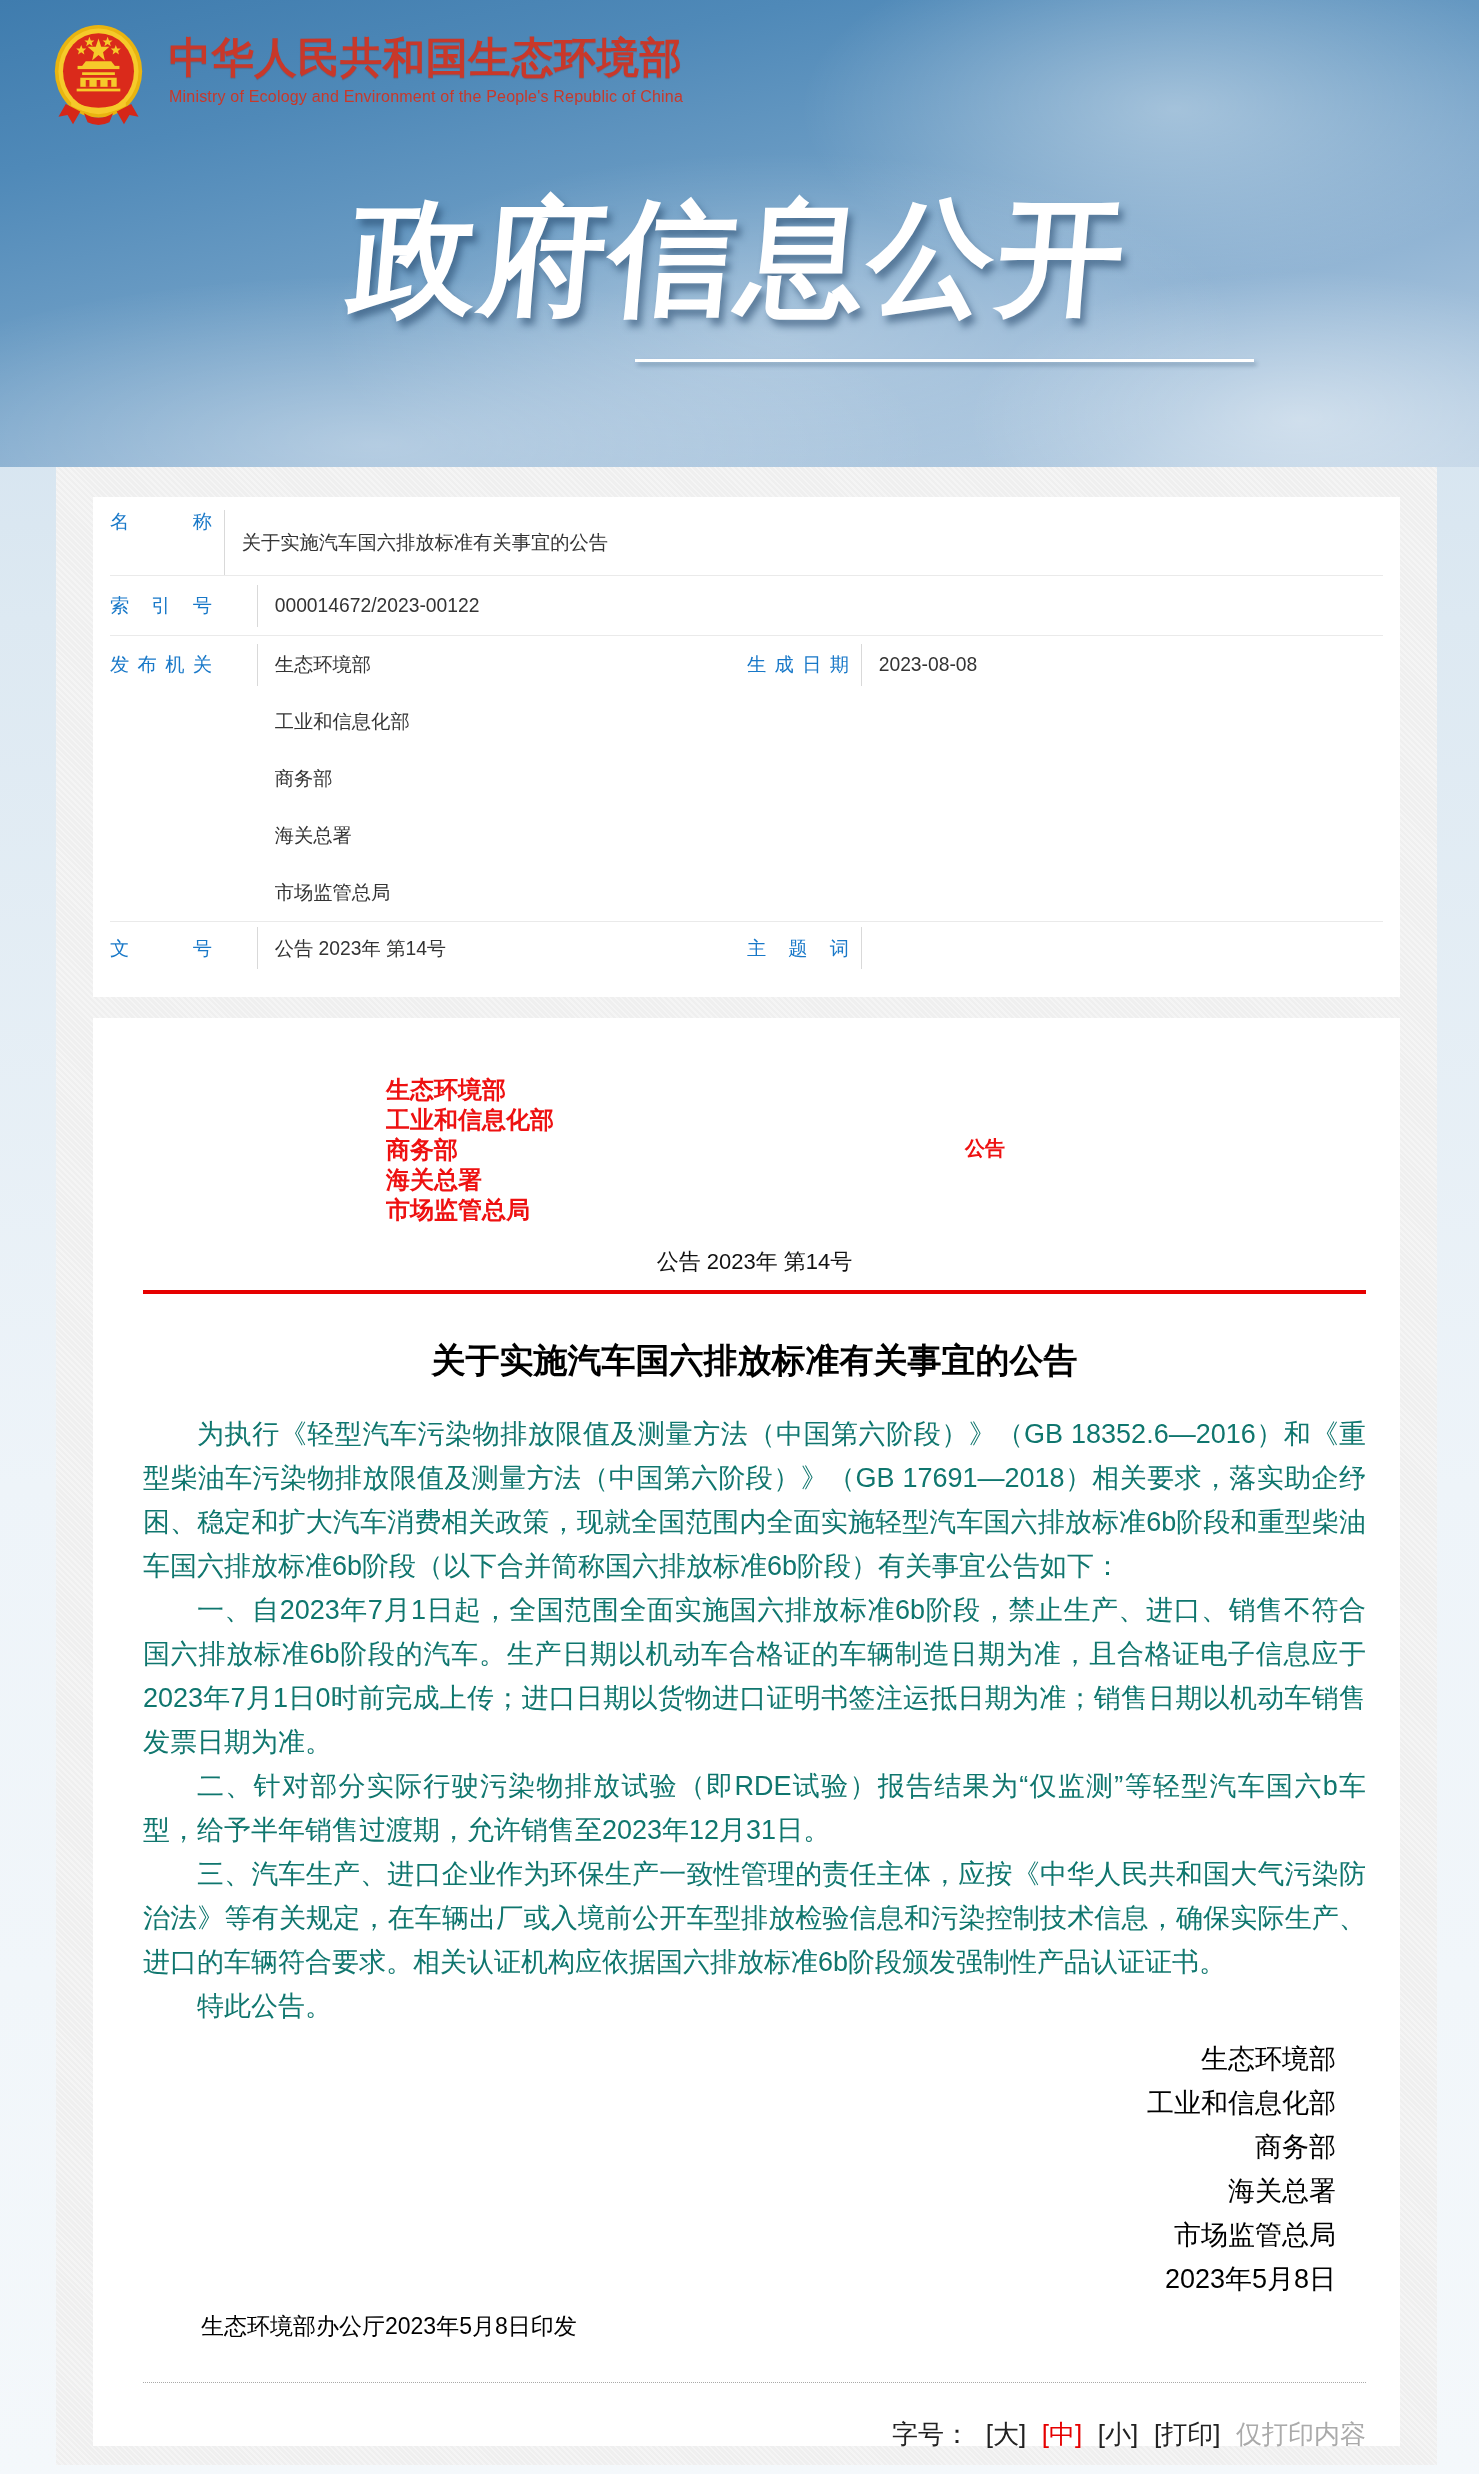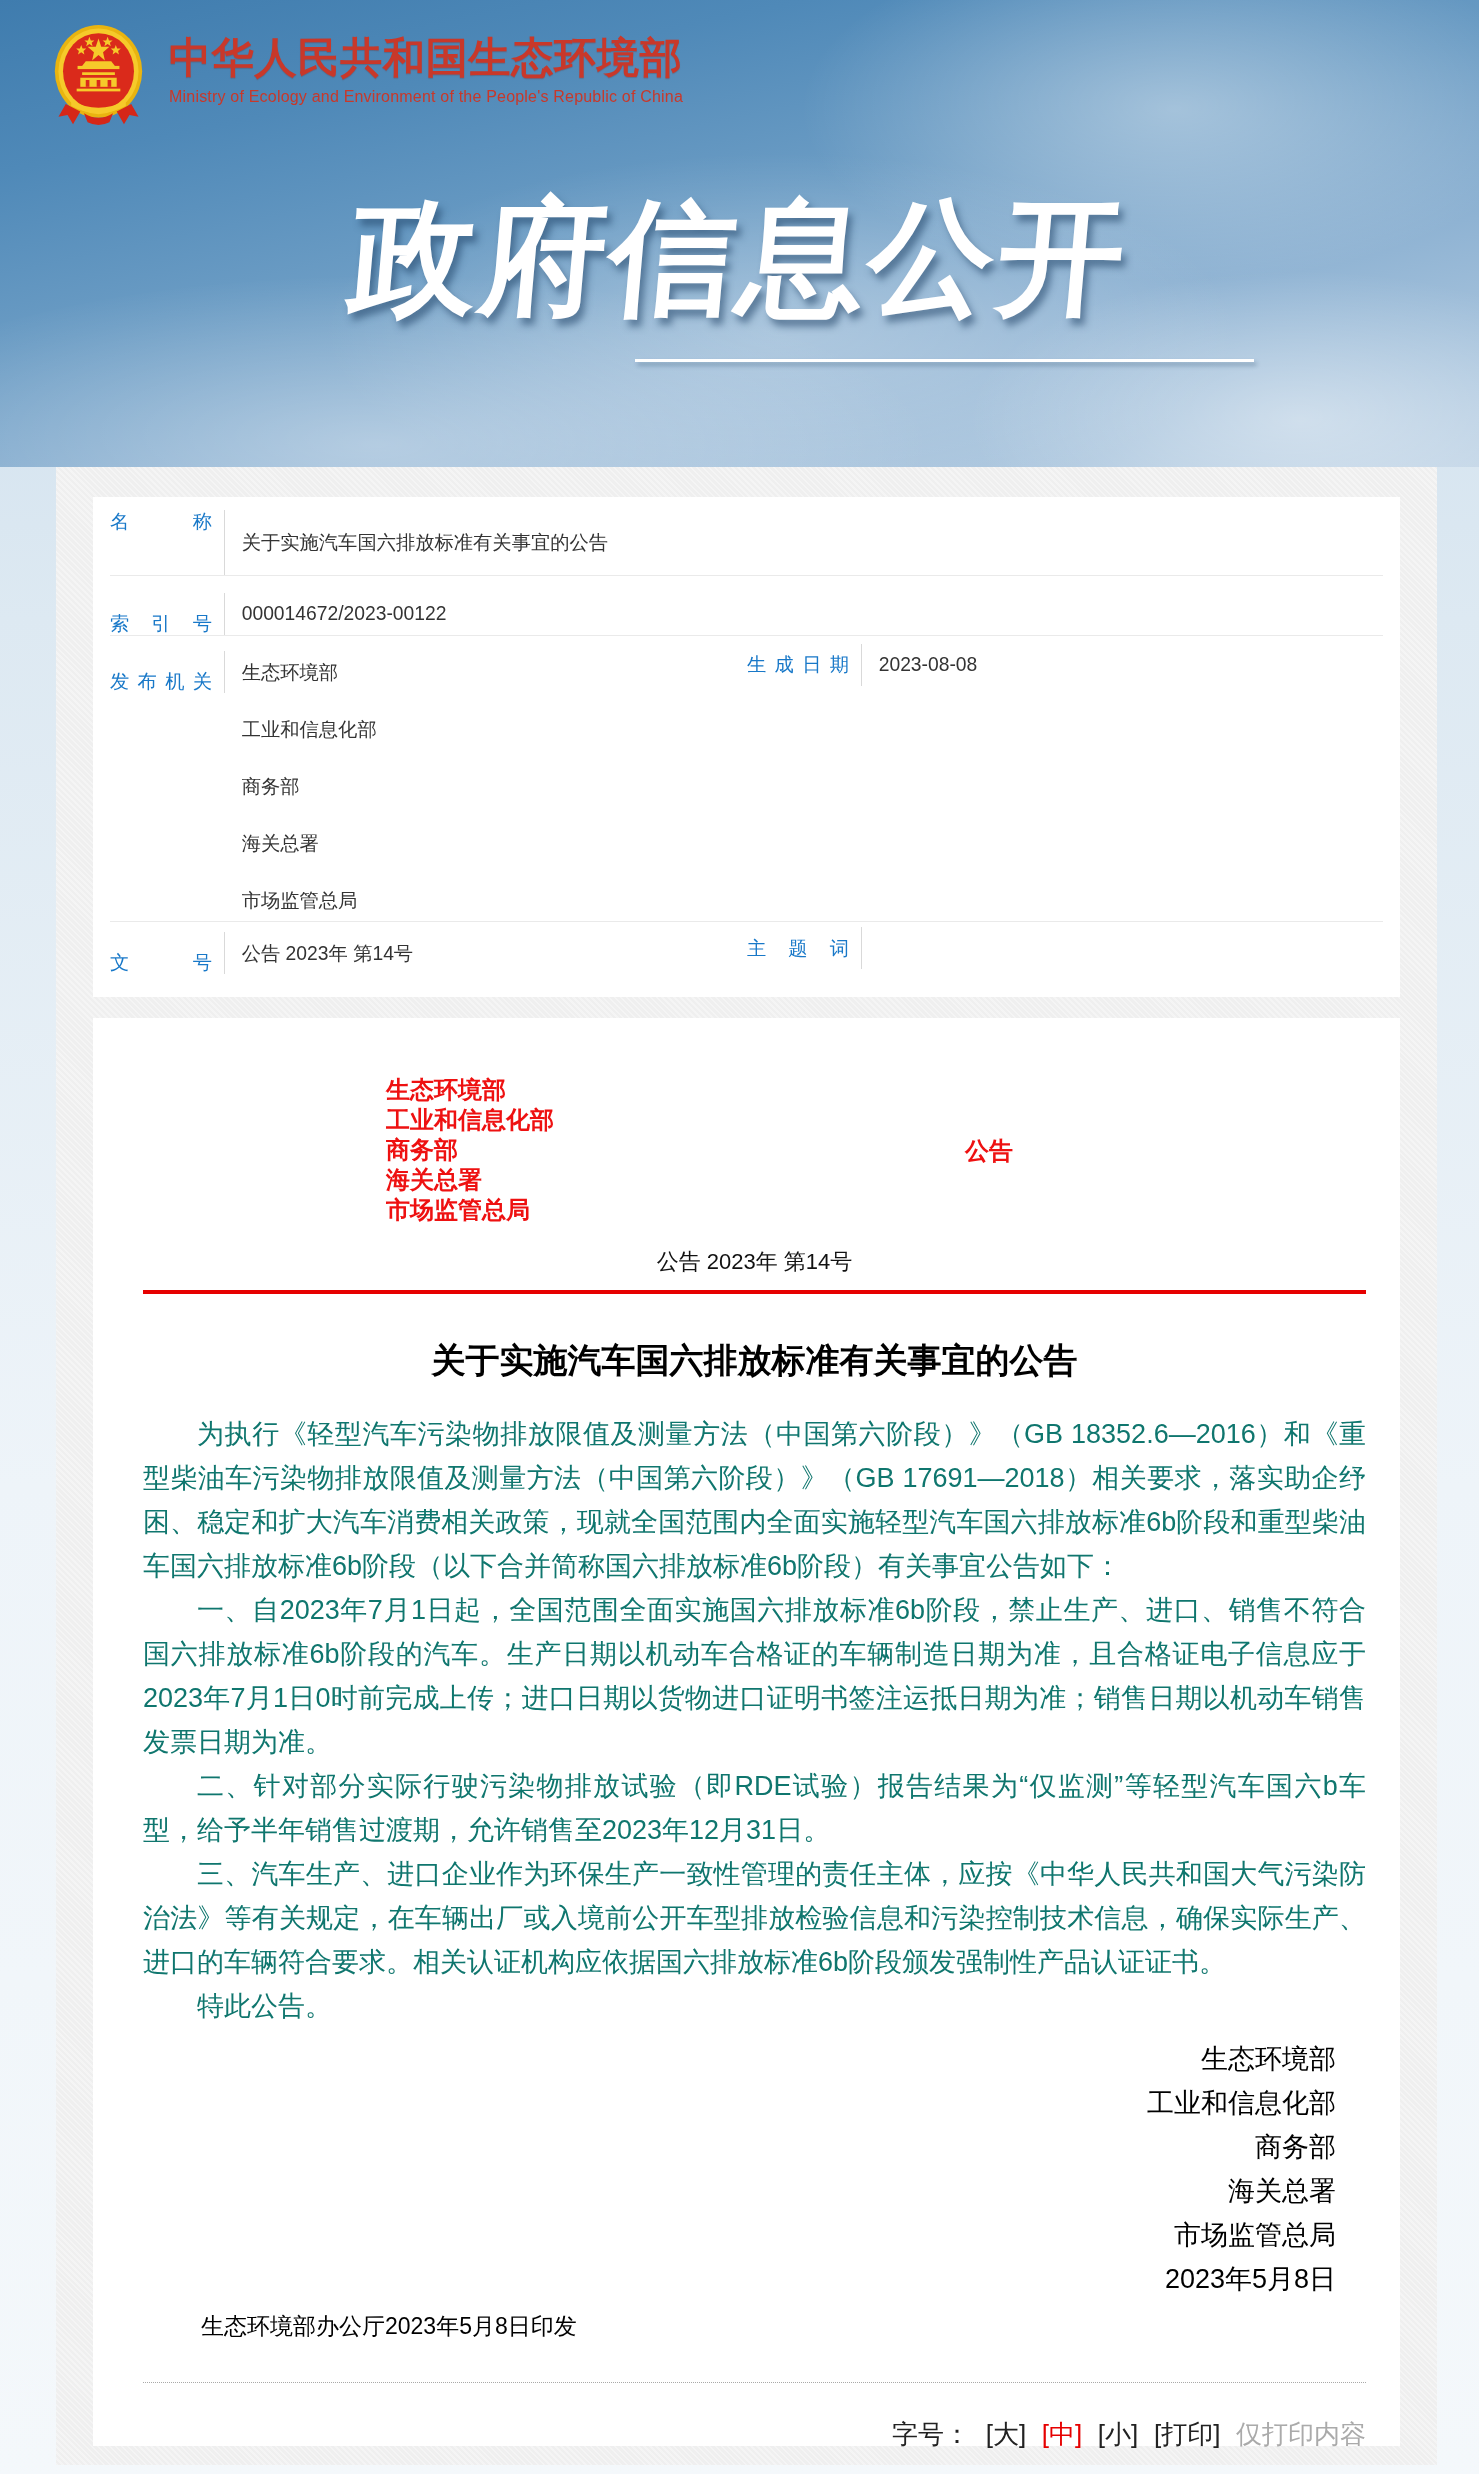--- a/index.html
+++ b/index.html
@@ -47,36 +47,36 @@
     position:relative; margin-left:56px; width:1381px; min-height:1998px;
     background:#efefef;
     background-image:repeating-linear-gradient(45deg,rgba(255,255,255,.35) 0 1.7px,rgba(0,0,0,0) 1.7px 4.2px);
     padding:30px 0 18.5px;
   }
   .card { width:1307px; margin:0 auto; background:#ffffff; }
 
   
   .card-meta { height:500px; padding:13.4px 17px 0; }
   .mrow { display:flex; align-items:stretch; }
-  .half-l { display:flex; align-items:flex-end; width:637px; flex:0 0 auto; }
+  .half-l { display:flex; align-items:center; width:637px; flex:0 0 auto;gap:33px; }
   .half-r { display:flex; align-items:center; flex:1; }
   .mlabel { width:102px; flex:0 0 auto; font-size:19.3px; color:#1878c8;
     text-align:justify; text-align-last:justify; line-height:1.2; }
   .mval { border-left:1.7px solid #d9d9d9; margin-left:11.7px; padding-left:17px;
     font-size:19.3px; color:#333333; min-height:42px; display:flex; align-items:center; flex:1; }
   .mval.noline { border-left-color:transparent; }
   .h78 { height:65px; } .h70 { height:59px; } .h68 { height:57px; } .h62 { height:52px; }
   .msep { border-top:0.8px solid #eaeaea; height:0; }
 
   
   .card-doc { margin-top:21px; height:1428px; padding:57px 34px 0 50px; position:relative; }
   .letterhead { position:relative; }
   .lh-orgs { margin-left:243px; }
   .lh-org { font-size:24px; font-weight:bold; color:#ee1111; line-height:30px; }
-  .lh-type { position:absolute; left:822px; top:60px; font-size:24px; font-weight:bold; color:#ee1111; }
+  .lh-type { position:absolute; left:822px; top:60px; font-size:20px; font-weight:bold; color:#ee1111; }
   .doc-no { text-align:center; font-size:22px; color:#111111; margin-top:22px; }
   .red-rule { height:3.4px; background:#e60000; margin-top:13.4px; }
   .doc-title { text-align:center; font-size:34px; font-weight:bold; color:#000000; margin-top:44px; }
   .doc-body { margin-top:28.5px; }
   .doc-body p { margin:0; font-size:27px; line-height:44px; color:#0f766e;
     text-indent:2em; text-align:justify; }
   .sign { margin-top:8.4px; padding-right:30px; text-align:right; }
   .sign div { font-size:27px; line-height:44px; color:#000000; }
   .issue-note { margin-top:10px; margin-left:58px; font-size:23px; color:#000000; }
   .dotline { border-top:1.7px dotted #a9a9a9; margin-top:40px; height:0; }

